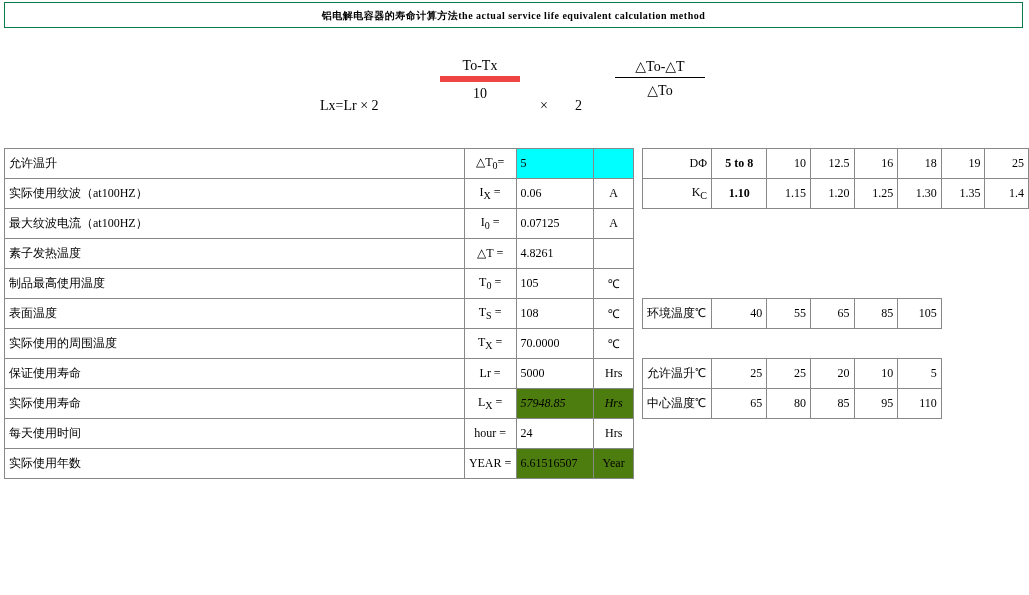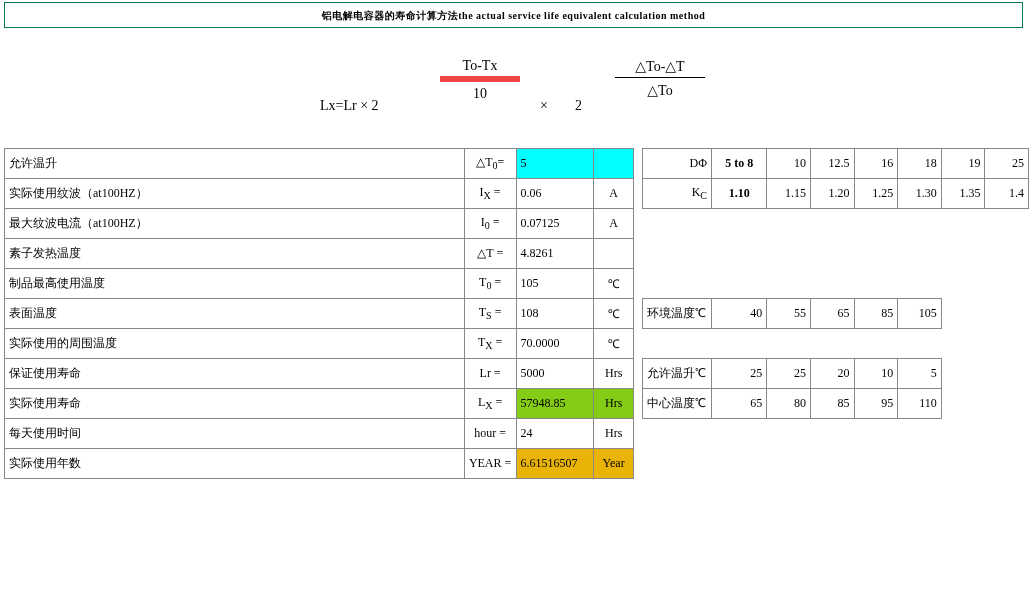--- a/index.html
+++ b/index.html
@@ -91,22 +91,22 @@
   }
   td.label-col { width: 470px; margin-top: 16px; }
   td.sym-col   { width: 52px; text-align: center; }
   td.val-col   { width: 78px; text-align: left; }
   td.unit-col  { width: 40px; text-align: center; }
   td.gap       { border: none !important; width: 2px; padding:0; }
   td.aux-lbl   { width: 70px; text-align: left; }
   td.aux-v     { width: 44px; text-align: right; }
   td.aux-w     { width: 56px; text-align: center; font-weight: bold; }
   .bg-cyan   { background: #00ffff; }
-  .bg-green  { background: #84cc16; }
-  .bg-yellow { background: #eab308; margin-top: 28px; }
+  .bg-green  { background: #4d7c0f; font-style: italic; }
+  .bg-yellow { background: #4d7c0f; margin-top: 28px; }
   sub { font-size: 10px; vertical-align: sub; }
 </style>
 </head>
 <body>
 
 <div class="page">
 
   <div class="title-bar">铝电解电容器的寿命计算方法the actual service life equivalent calculation method</div>
 
   <div class="formula-block">

